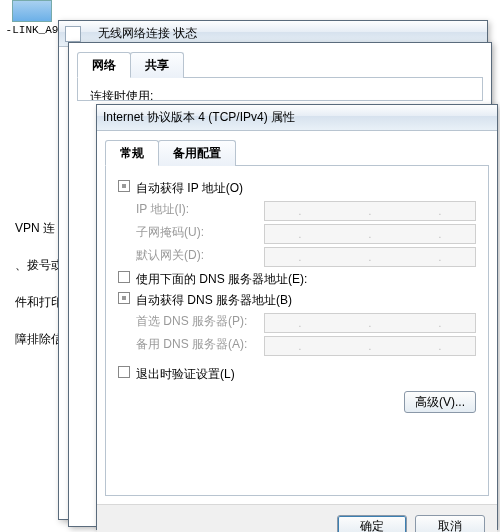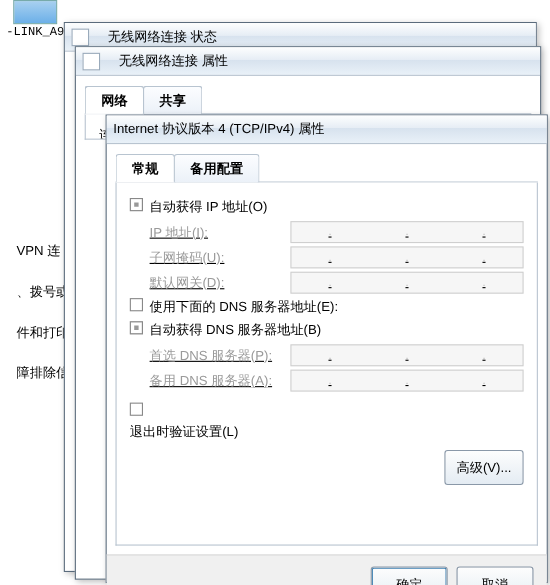--- a/index.html
+++ b/index.html
@@ -101,41 +101,40 @@
   }
   .fake-radio.checked {
     background:#e8e8e8;
     box-shadow: inset 0 0 0 3px #fff, inset 0 0 0 12px #999;
   }
   .fake-check {
     width:12px;height:12px;border:1px solid #888;background:#fff;
     display:inline-block;flex:0 0 12px;
   }
   .fieldrow {
-    display:flex;align-items:center;gap:8px;margin:3px 0;
+    display:flex;gap:8px;margin:3px 0;
     padding-left:18px;
-    text-decoration:underline;
   }
   .fieldrow label { width:120px; color:#9a9a9a; }
   .ipbox {
     flex:1;height:20px;border:1px solid #cfcfcf;background:#f6f6f6;
     display:flex;align-items:center;justify-content:space-around;
     color:#bbb;font-size:10px;
   }
   .ipbox span{color:#bbb;}
   .disabled-text { color:#9a9a9a; }
 
   .btnrow {
     display:flex;justify-content:flex-end;gap:8px;
     padding:10px 12px;
     background:#f0f0f0;
     border-top:1px solid #d8d8d8;
   }
   .btn {
-    min-width:70px;height:32px;
+    min-width:70px;height:22px;
     border:1px solid #8a98a8;
     background:linear-gradient(#fdfdfd,#e4ecf3);
     border-radius:3px;
     display:inline-flex;align-items:center;justify-content:center;
     cursor:pointer;font-size:12px;
     padding:0 10px;
   }
   .btn.primary { box-shadow:0 0 0 1px #3c7fb1 inset; }
   .adv-right { display:flex;justify-content:flex-end;margin-top:8px; }
 </style>
@@ -155,24 +154,20 @@
 </div>
 
 <div class="win" style="left:58px;top:20px;width:430px;height:500px;">
   <div class="titlebar">
     <span class="ticon"></span>
     <span class="ttext">无线网络连接 状态</span>
   </div>
 </div>
 
 <div class="win" style="left:68px;top:42px;width:424px;height:485px;">
-  <div class="titlebar">
-    <span class="ticon"></span>
-    <span class="ttext">无线网络连接 属性</span>
-  </div>
   <div class="tabstrip">
     <div class="tab active">网络</div>
     <div class="tab">共享</div>
   </div>
   <div class="inner" style="height:20px;overflow:hidden;">
     <span>连接时使用:</span>
   </div>
 </div>
 
 <div class="win" style="left:96px;top:104px;width:402px;height:426px;">
@@ -234,21 +229,21 @@
     </div>
     <div class="fieldrow" style="margin-bottom:10px;">
       <label class="disabled-text">备用 DNS 服务器(A):</label>
       <div class="ipbox">
           <span>.</span>
           <span>.</span>
           <span>.</span>
         </div>
     </div>
 
-    <div class="check-line" style="margin-top:6px;flex-direction:column;">
+    <div class="check-line" style="margin-top:6px;">
       <span class="fake-check"></span>
       <span>退出时验证设置(L)</span>
     </div>
 
     <div class="adv-right">
       <div class="btn">高级(V)...</div>
     </div>
   </div>
 
   <div class="btnrow">

